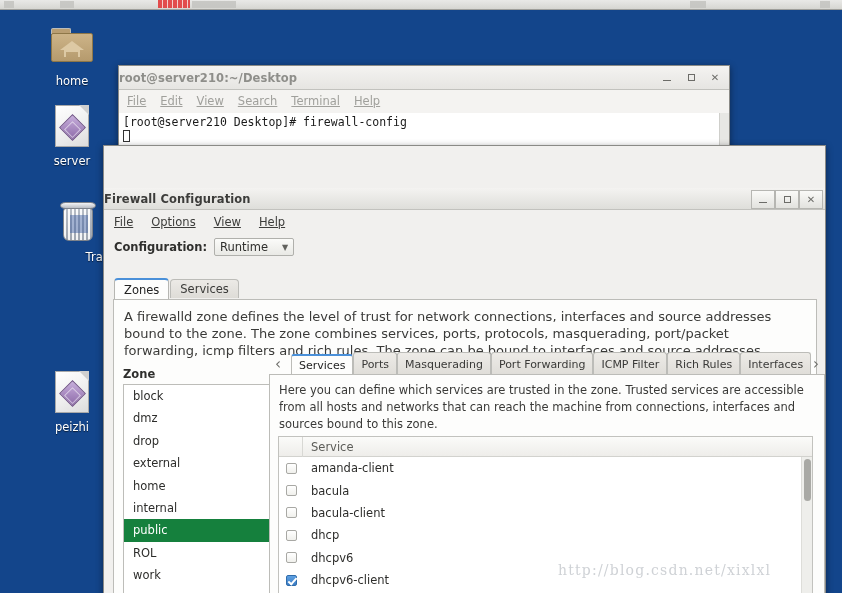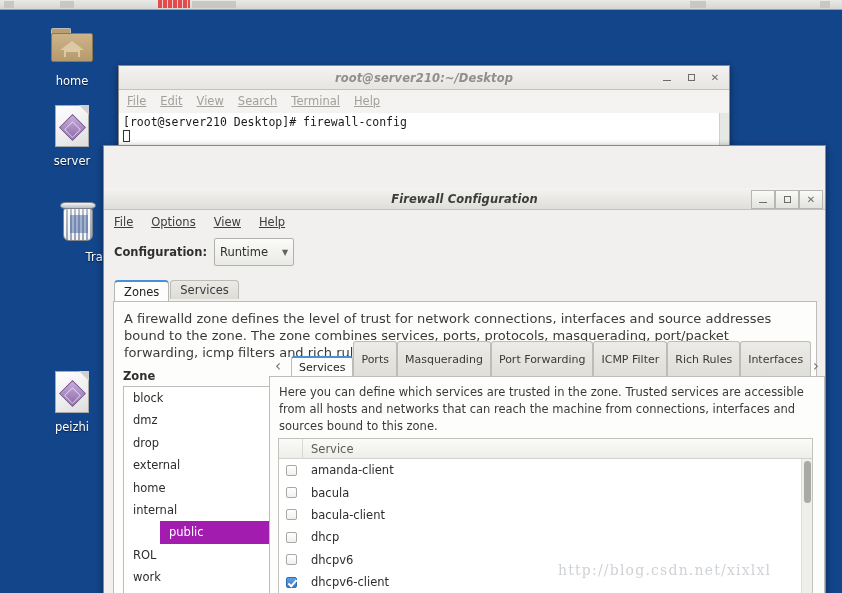--- a/index.html
+++ b/index.html
@@ -162,21 +162,21 @@
     position: absolute;
     background: #f1f0ee;
     border: 1px solid #8a8a86;
     box-shadow: 0 2px 7px rgba(0,0,0,.45);
   }
   .titlebar {
     position: relative;
     height: 24px;
     background: linear-gradient(#f4f3f1,#dededa);
     border-bottom: 1px solid #c2c2be;
-    display: flex; align-items: center; justify-content: center; font-style: italic;
+    display: flex; align-items: center; justify-content: flex-start;
   }
   .titlebar .title {
     font-size: 11.5px;
     font-weight: bold;
     color: #3c3c3a;
     letter-spacing: .1px;
   }
   .winbtns {
     position: absolute; right: 2px; top: 2px;
     display: flex; gap: 0;
@@ -256,38 +256,38 @@
   .configrow {
     display: flex; align-items: center;
     padding: 4px 0 6px 10px;
     gap: 7px;
   }
   .configrow .lbl {
     font-size: 11.5px; font-weight: bold; color: #2f2f2d;
   }
   .combo {
     display: flex; align-items: center; justify-content: space-between;
-    width: 80px; height: 28px;
+    width: 80px; height: 18px;
     padding: 0 5px;
     background: linear-gradient(#fbfbf9,#e9e9e5);
     border: 1px solid #b0b0ac;
     border-radius: 2px;
     font-size: 11.5px;
     color: #2f2f2d;
   }
   .combo .chev {
     font-size: 8px; color: #62625e; margin-left: 4px;
   }
 
   
   .tabstrip {
     position: relative;
-    display: flex; align-items: flex-start;
+    display: flex; align-items: center;
     height: 21px;
-    margin: 8px 0 0 10px;
+    margin: 16px 0 0 10px;
     gap: 1px;
   }
   .tab {
     height: 19px;
     padding: 0 9px;
     display: flex; align-items: center;
     font-size: 11.5px;
     color: #3a3a38;
     background: linear-gradient(#eceae6,#dedcd7);
     border: 1px solid #bcbcb8;
@@ -333,23 +333,22 @@
     overflow: hidden;
   }
   .zonerow {
     height: 22.4px;
     line-height: 22.4px;
     padding-left: 9px;
     font-size: 11.5px;
     color: #2d2d2b;
   }
   .zonerow.sel {
-    background: #a21caf;
+    background: #15803d;
     color: #ffffff;
-    margin-left: 36px;
   }
 
   .splitter {
     position: absolute; left: 168px; top: 205px;
     width: 5px; height: 40px;
     display: flex; flex-direction: column; align-items: center;
     justify-content: center; gap: 3px;
   }
   .splitter i {
     display: block; width: 2px; height: 2px;
@@ -370,21 +369,21 @@
   }
   .arrow-l, .arrow-r {
     position: absolute; bottom: 1px;
     width: 18px; height: 20px;
     display: flex; align-items: center; justify-content: center;
     font-size: 15px; color: #6d6d69;
   }
   .arrow-l { left: 0; }
   .arrow-r { right: 0; }
   .itab {
-    height: 36px;
+    height: 23px;
     padding: 0 7px;
     display: flex; align-items: center;
     font-size: 11px;
     color: #3a3a38;
     background: linear-gradient(#edebe7,#dfddd8);
     border: 1px solid #bcbcb8;
     border-bottom: none;
     border-radius: 3px 3px 0 0;
     white-space: nowrap;
   }

